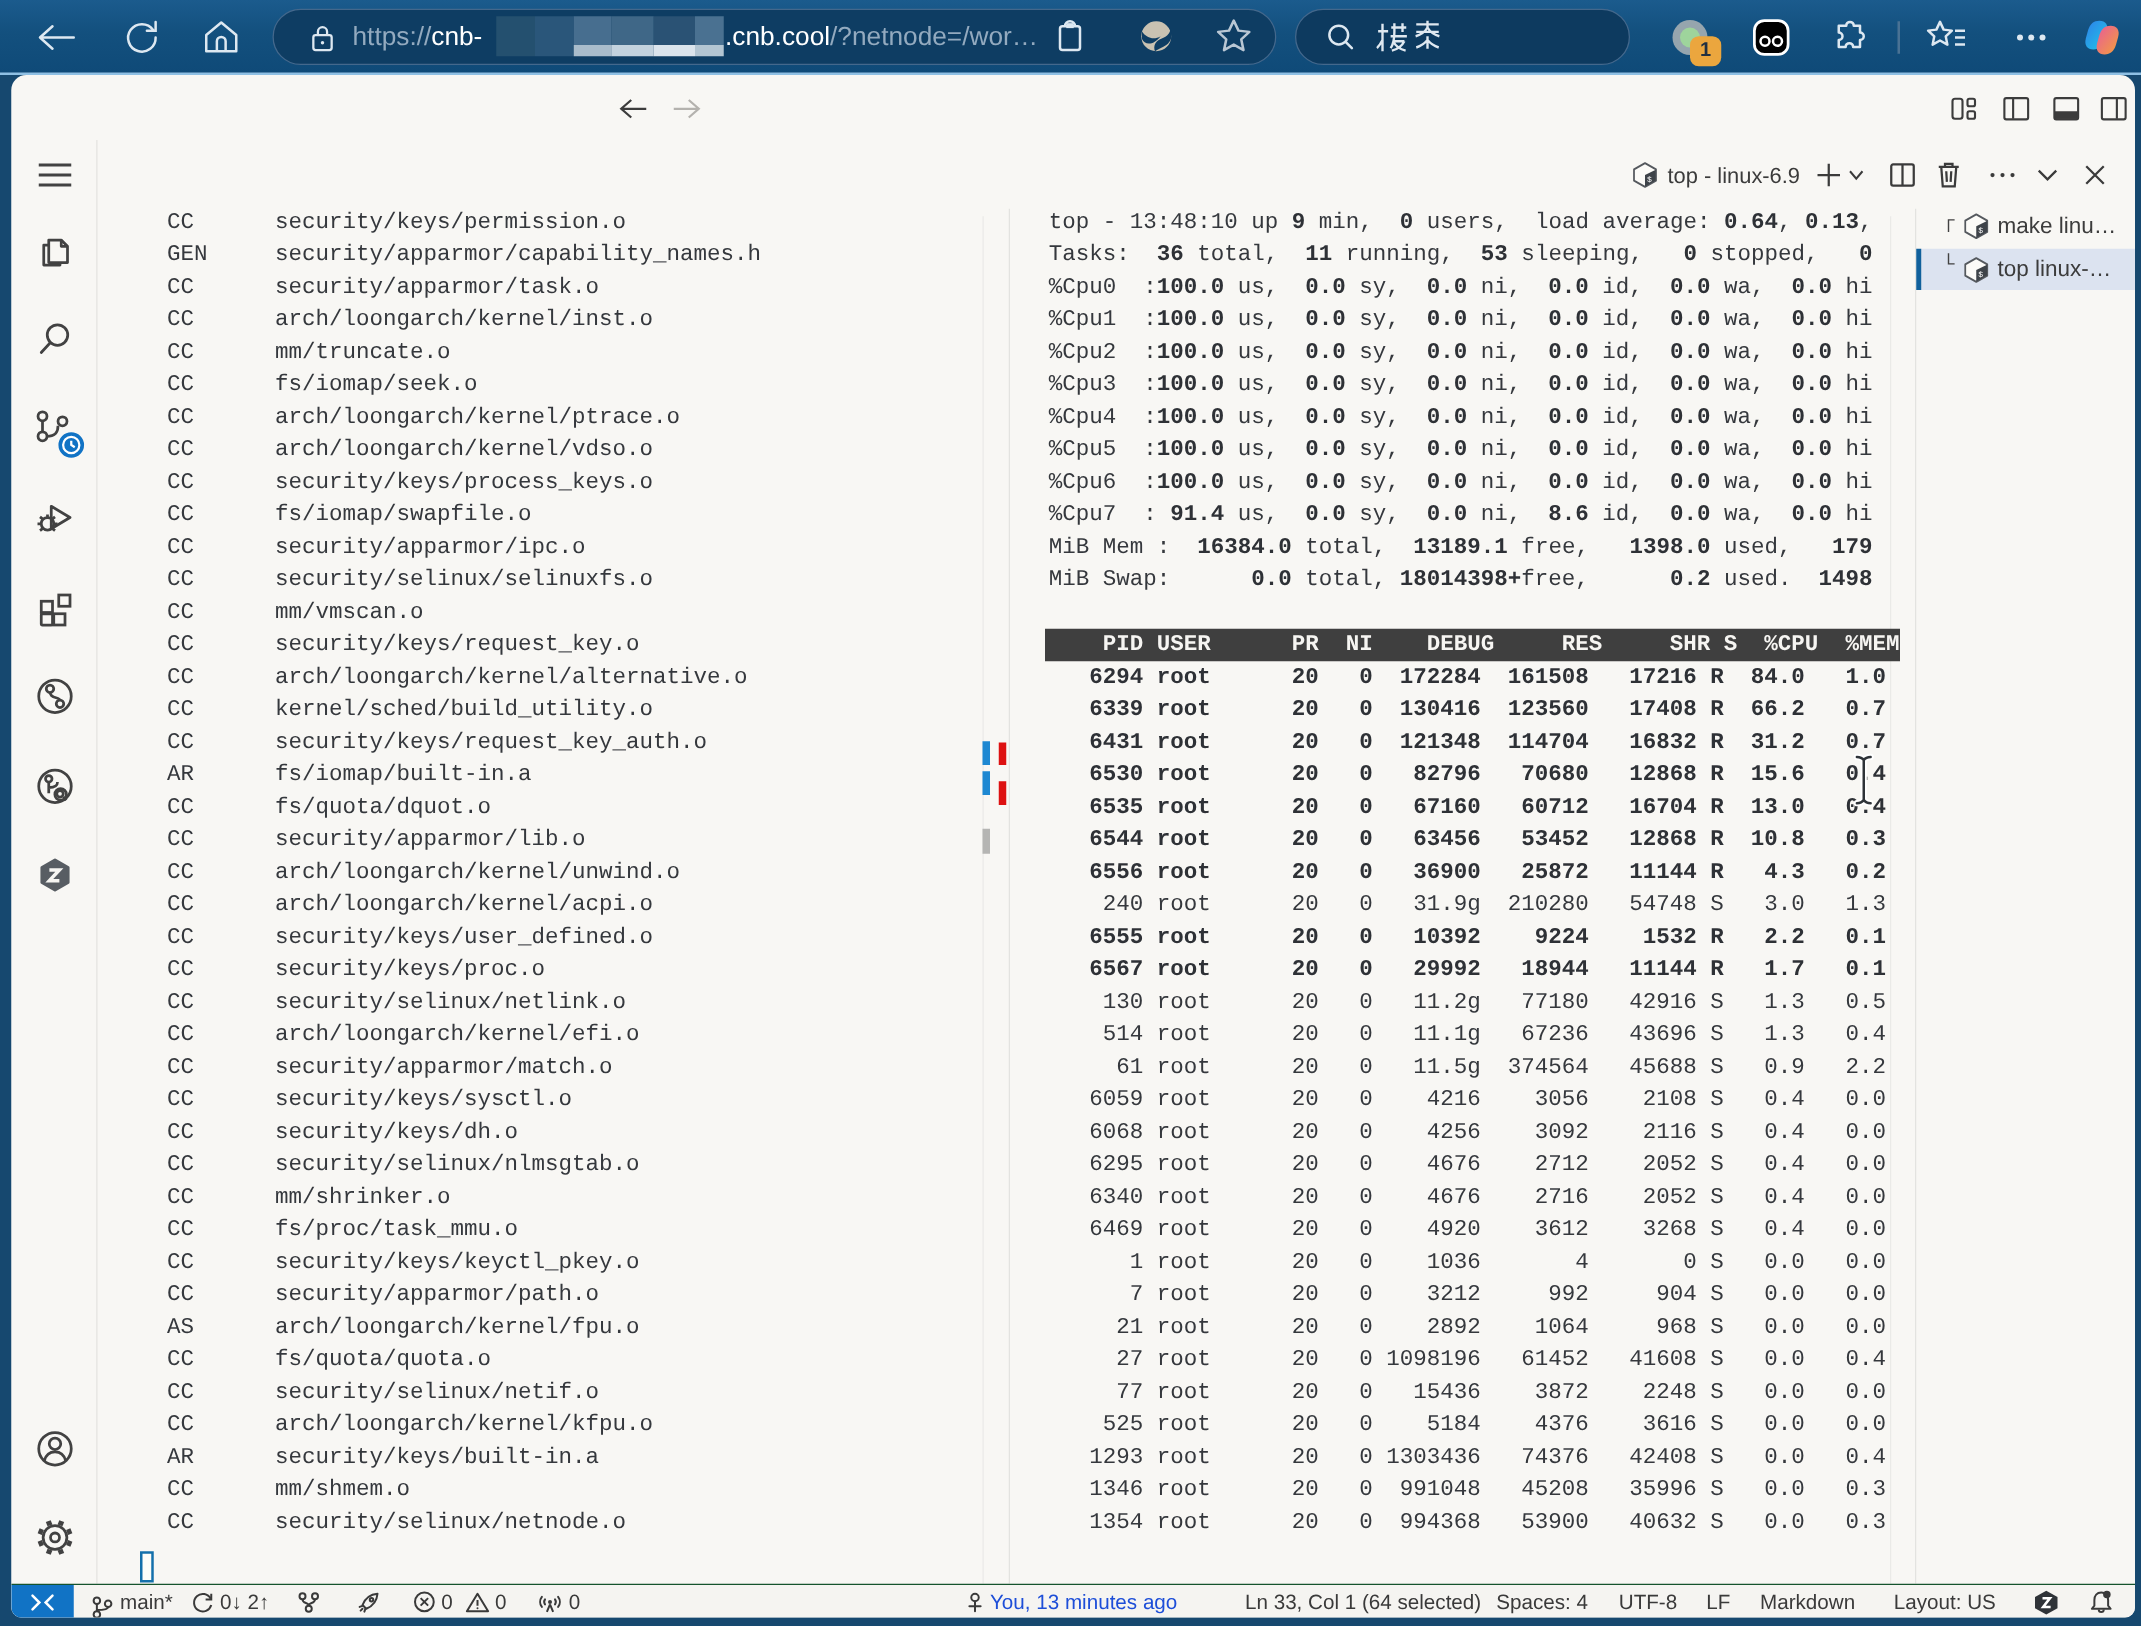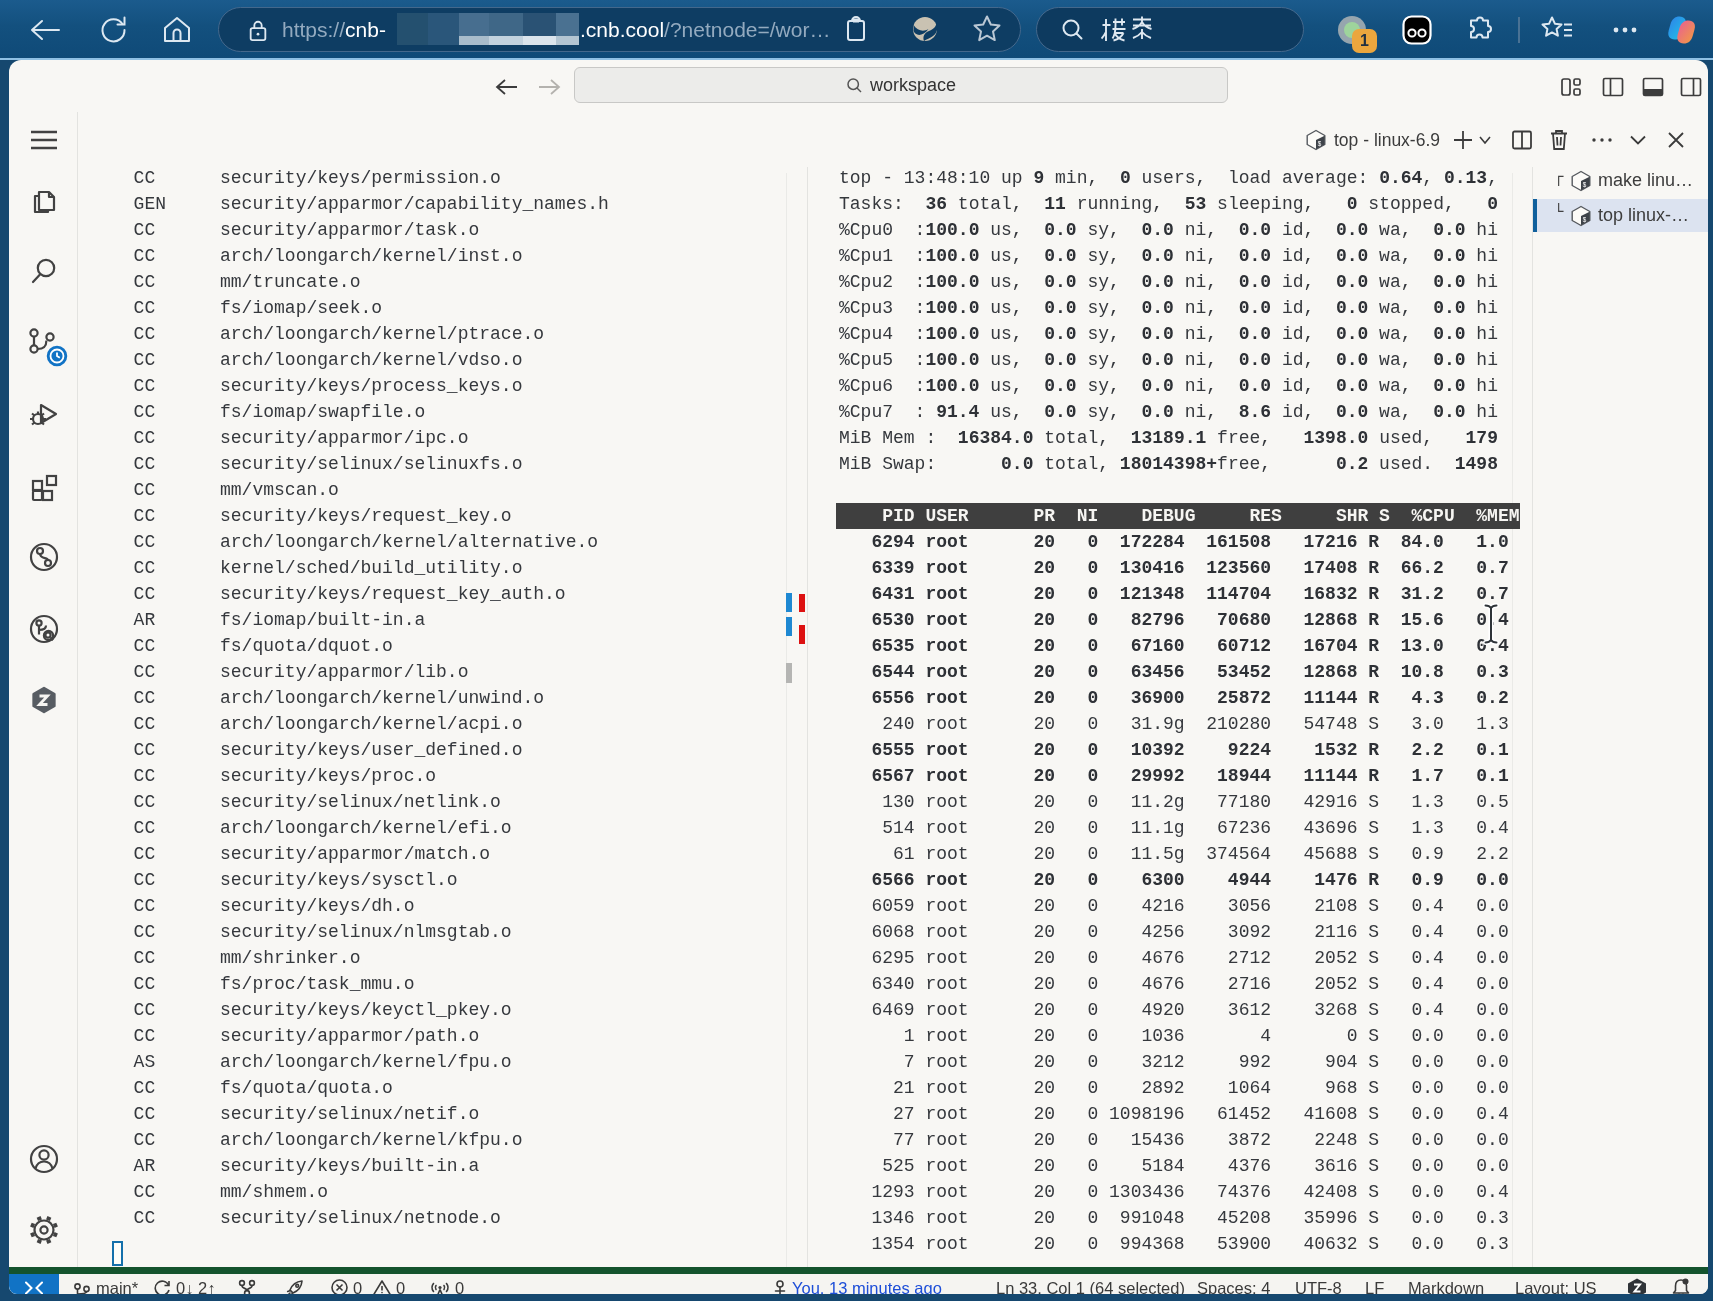--- a/index.html
+++ b/index.html
@@ -10,21 +10,21 @@
 .tab{position:absolute;top:17px;font:15.5px "Liberation Sans",sans-serif;color:#434343;letter-spacing:0.3px}
 .tab.active{color:#333;padding-bottom:7px;border-bottom:3px solid #3c74a8}
 #actborder{position:absolute;left:68px;top:52px;width:1px;height:1155px;background:#e3e3e0}
 #paneborder{position:absolute;left:798px;top:107px;width:1px;height:1100px;background:#e3e3e0}
 #sideborder{position:absolute;left:1523px;top:107px;width:1px;height:1100px;background:#e3e3e0}
 #term{position:absolute;left:69px;top:96px;width:1628px;height:1100px;overflow:hidden}
 pre{margin:0;font:18px "Liberation Mono",monospace;line-height:26px;color:#35383d;position:absolute;white-space:pre}
 pre b{font-weight:bold;color:#2e3136}
 .hdr{display:inline-block;background:#3f3f3f;color:#f6f5f2;font-weight:bold;margin-left:-3px;padding-left:3px}
 #cursor{position:absolute;left:103px;top:1181px;width:11px;height:25px;border:2px solid #1470ab;box-sizing:border-box;background:#fdfdf9}
-#status{position:absolute;left:0;top:1207px;width:1699px;height:27px;background:#f5f4f1;border-top:7px solid #14532d;box-sizing:border-box}
+#status{position:absolute;left:0;top:1207px;width:1699px;height:27px;background:#f5f4f1;border-top:1px solid #14532d;box-sizing:border-box}
 .remote{position:absolute;left:0;top:0;width:50px;height:27px;background:#1173c5;border-radius:0 0 0 8px;display:flex;align-items:center;justify-content:center}
 .deco{position:absolute;width:6px}
 </style></head><body>
 <div id="chrome">
     <svg style="position:absolute;left:28px;top:17px" width="34" height="26" viewBox="0 0 34 26">
       <path d="M31 13 H4 M14 4 l-10 9 l10 9" stroke="#dde8f1" stroke-width="2" fill="none" stroke-linecap="round" stroke-linejoin="round"></path>
     </svg>
     <svg style="position:absolute;left:95px;top:13px" width="34" height="34" viewBox="0 0 34 34">
       <path d="M27.5 11 a11 11 0 1 0 2 6" stroke="#dde8f1" stroke-width="2" fill="none" stroke-linecap="round"></path>
       <path d="M29.5 4.5 v7 h-7" stroke="#dde8f1" stroke-width="2" fill="none" stroke-linecap="round"></path>
@@ -118,24 +118,20 @@
     </svg>
   </div>
 <div id="chromeline"></div>
 <div id="page">
 <svg style="position:absolute;left:486px;top:16px" width="24" height="22" viewBox="0 0 24 22">
       <path d="M22 11 H3 M10 4 l-8 7 l8 7" stroke="#3c3c3c" stroke-width="1.8" fill="none"></path>
     </svg>
     <svg style="position:absolute;left:528px;top:16px" width="24" height="22" viewBox="0 0 24 22">
       <path d="M2 11 H21 M14 4 l8 7 l-8 7" stroke="#b4b2ae" stroke-width="1.8" fill="none"></path>
     </svg>
-    <div class="wsbox"><svg width="17" height="17" viewBox="0 0 17 17" style="margin-right:7px">
-        <circle cx="7.2" cy="7.2" r="5.2" stroke="#555" stroke-width="1.5" fill="none"></circle>
-        <path d="M11 11 l4 4" stroke="#555" stroke-width="1.5"></path>
-      </svg>workspace</div>
     <svg style="position:absolute;left:1551px;top:15px" width="24" height="24" viewBox="0 0 24 24">
       <rect x="2" y="4" width="8" height="16" rx="2" stroke="#3c3c3c" stroke-width="1.7" fill="none"></rect>
       <rect x="14" y="4" width="6" height="6" rx="1.5" stroke="#3c3c3c" stroke-width="1.7" fill="none"></rect>
       <rect x="14" y="14" width="6" height="6" rx="1.5" stroke="#3c3c3c" stroke-width="1.7" fill="none"></rect>
     </svg>
     <svg style="position:absolute;left:1592px;top:15px" width="24" height="24" viewBox="0 0 24 24">
       <rect x="2.5" y="3.5" width="19" height="17" rx="1.5" stroke="#3c3c3c" stroke-width="1.7" fill="none"></rect>
       <path d="M9.5 4 v16" stroke="#3c3c3c" stroke-width="1.7" fill="none"></path>
     </svg>
     <svg style="position:absolute;left:1632px;top:15px" width="24" height="24" viewBox="0 0 24 24">
@@ -312,21 +308,20 @@
 <b>   6530 root      20   0   82796   70680   12868 R  15.6   0.4</b>
 <b>   6535 root      20   0   67160   60712   16704 R  13.0   0.4</b>
 <b>   6544 root      20   0   63456   53452   12868 R  10.8   0.3</b>
 <b>   6556 root      20   0   36900   25872   11144 R   4.3   0.2</b>
     240 root      20   0   31.9g  210280   54748 S   3.0   1.3
 <b>   6555 root      20   0   10392    9224    1532 R   2.2   0.1</b>
 <b>   6567 root      20   0   29992   18944   11144 R   1.7   0.1</b>
     130 root      20   0   11.2g   77180   42916 S   1.3   0.5
     514 root      20   0   11.1g   67236   43696 S   1.3   0.4
      61 root      20   0   11.5g  374564   45688 S   0.9   2.2
-<b>   6566 root      20   0    6300    4944    1476 R   0.9   0.0</b>
    6059 root      20   0    4216    3056    2108 S   0.4   0.0
    6068 root      20   0    4256    3092    2116 S   0.4   0.0
    6295 root      20   0    4676    2712    2052 S   0.4   0.0
    6340 root      20   0    4676    2716    2052 S   0.4   0.0
    6469 root      20   0    4920    3612    3268 S   0.4   0.0
       1 root      20   0    1036       4       0 S   0.0   0.0
       7 root      20   0    3212     992     904 S   0.0   0.0
      21 root      20   0    2892    1064     968 S   0.0   0.0
      27 root      20   0 1098196   61452   41608 S   0.0   0.4
      77 root      20   0   15436    3872    2248 S   0.0   0.0

